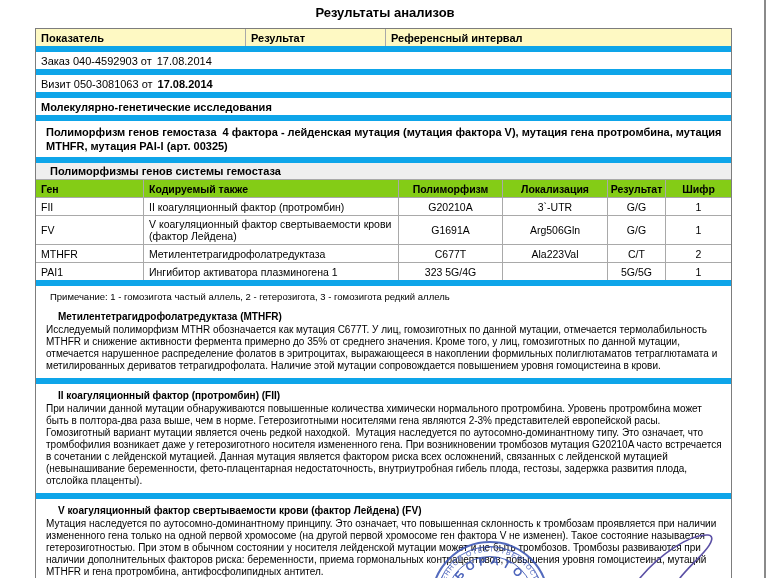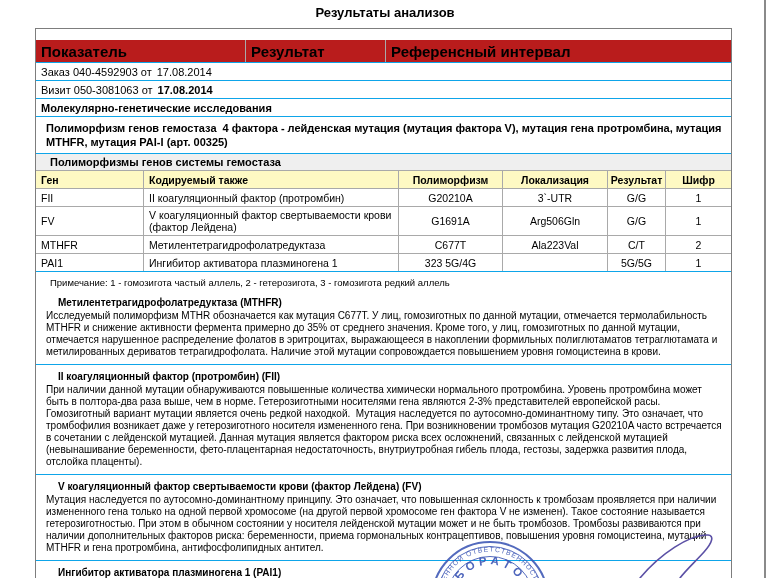--- a/index.html
+++ b/index.html
@@ -7,23 +7,23 @@
     width:770px;height:578px;position:relative;overflow:hidden;
     background:#ffffff;font-family:"Liberation Sans",sans-serif;color:#000;
   }
   .page-title{
     text-align:center;font-weight:bold;font-size:13px;padding-top:5px;height:22px;
   }
   .report{
     position:absolute;left:35px;top:28px;width:697px;
     border:1px solid #7d7d7d;background:#fff;box-sizing:border-box;
   }
-  .row{border-top:1px solid #0ea5e9;box-sizing:border-box;}
+  .row{border-top:6px solid #0ea5e9;box-sizing:border-box;}
   .row:first-child{border-top:none;}
-  .header-row{display:flex;background:#b91c1c;font-weight:bold;font-size:15px;margin-top:11px;}
+  .header-row{display:flex;background:#fef9c3;font-weight:bold;font-size:11px;}
   .hcell{padding:3px 5px 2px 5px;border-right:1px solid #a9a9a9;box-sizing:border-box;}
   .hcell.last{border-right:none;flex:1;}
   .c1{width:210px;}
   .c2{width:140px;}
   .text-row{font-size:11px;padding:3px 5px 2px 5px;}
   .date-sep{display:inline-block;width:5px;}
   .visit-date{font-weight:bold;}
   .bold-row{font-weight:bold;}
   .panel-title{font-weight:bold;font-size:11px;line-height:14px;padding:4px 8px 4px 10px;white-space:pre-wrap;}
   .subsection{font-weight:bold;font-size:11px;padding:2px 5px 2px 14px;background:#efefef;}
@@ -31,21 +31,21 @@
   .grow{display:flex;align-items:stretch;border-top:1px solid #a9a9a9;}
   .gc{border-right:1px solid #a9a9a9;box-sizing:border-box;display:flex;align-items:center;padding:2px 5px;min-height:17px;}
   .gc.center{justify-content:center;text-align:center;}
   .gc.last{border-right:none;}
   .gw1{width:108px;}
   .gw2{width:255px;}
   .gw3{width:104px;}
   .gw4{width:105px;}
   .gw5{width:58px;}
   .gw6{width:67px;flex:1;}
-  .ghead .gc{font-weight:bold;background:#fef9c3;}
+  .ghead .gc{font-weight:bold;background:#84cc16;}
   .note-line{font-size:9.5px;padding:5px 8px 3px 14px;}
   .desc-block{padding:2px 8px 6px 10px;}
   .desc-heading{font-weight:bold;font-size:10px;padding:4px 0 2px 12px;}
   .desc-text{font-size:10px;line-height:12px;white-space:pre-wrap;}
   .window-edge{position:absolute;top:0;left:764px;width:2px;height:578px;background:#8a8a8a;}
   .stamp{position:absolute;left:405px;top:528px;}
   .signature{position:absolute;left:632px;top:530px;}
 </style>
 </head>
 <body>

